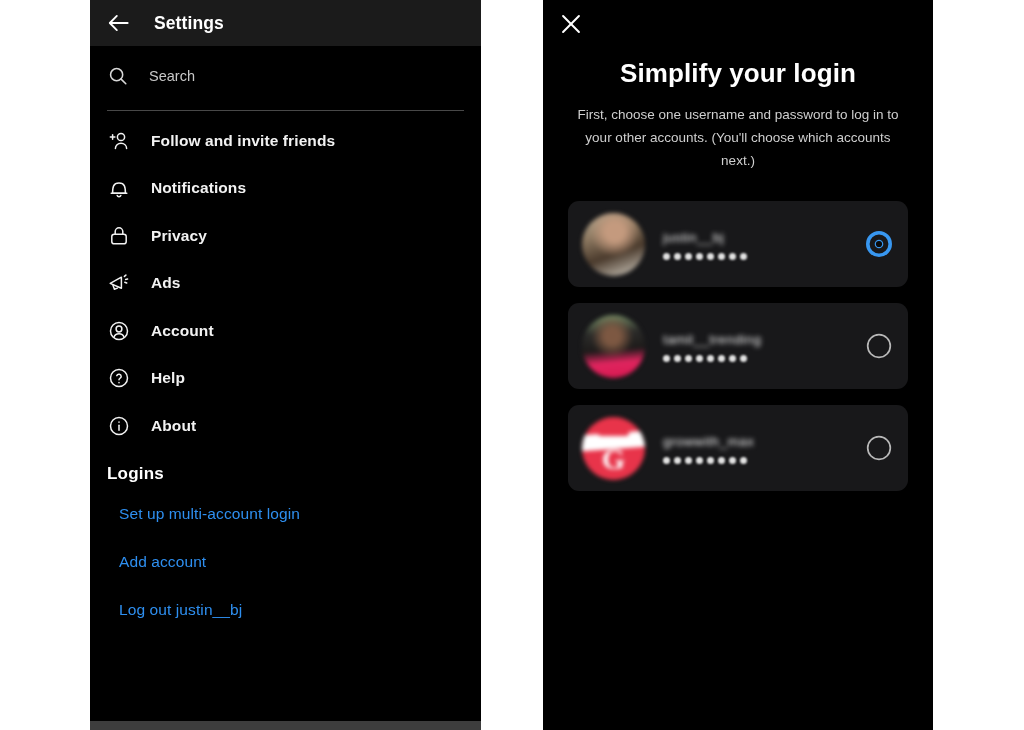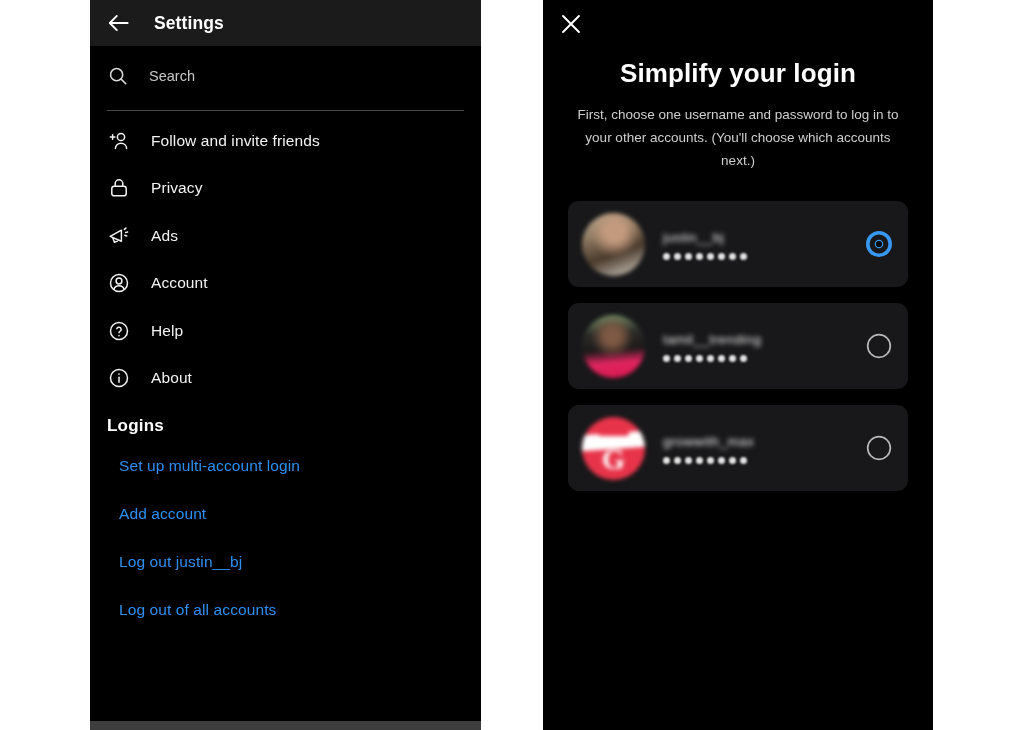--- a/index.html
+++ b/index.html
@@ -34,21 +34,21 @@
   .search-input {
     background: transparent; border: none; outline: none;
     color: #d4d4d4; font-family: "Liberation Sans", sans-serif;
     font-size: 14.5px; width: 100%;
   }
   .search-input::placeholder { color: #c8c8c8; opacity: 1; }
 
   .menu-list { padding: 6px 0 0 0; }
   .menu-item {
     display: flex; align-items: center; gap: 20px;
-    height: 47.5px; padding: 0 17px; cursor: pointer;
+    height: 47.5px; padding: 0 17px; cursor: pointer; font-weight: bold;
   }
   .menu-ico { width: 24px; height: 24px; flex: none; display: block; }
   .menu-label { color: #f2f2f2; font-size: 15.5px; letter-spacing: .1px; }
 
   .section-head {
     color: #ffffff; font-size: 17px; font-weight: 700;
     padding: 14px 17px 6px 17px; letter-spacing: .2px;
   }
   .link-item {
     color: #2e8ff0; font-size: 15.5px;
@@ -157,20 +157,30 @@
           <svg class="menu-ico" viewBox="0 0 24 24" fill="none" stroke="#f2f2f2" stroke-width="1.5" stroke-linecap="round" stroke-linejoin="round">
             <circle cx="14" cy="8" r="3.6"></circle>
               <path d="M8.4 19.5c0-3.1 2.5-5.3 5.6-5.3s5.6 2.2 5.6 5.3"></path>
             <line x1="3.3" y1="8" x2="7.9" y2="8"></line>
               <line x1="5.6" y1="5.7" x2="5.6" y2="10.3"></line>
           </svg>
         </span>
         <span class="menu-label">Follow and invite friends</span>
       </div>
 
+      <div class="menu-item">
+        <span>
+          <svg class="menu-ico" viewBox="0 0 24 24" fill="none" stroke="#f2f2f2" stroke-width="1.5" stroke-linecap="round" stroke-linejoin="round">
+            <path d="M5.6 17.2c0-6.1.6-10.2 6.4-10.2s6.4 4.1 6.4 10.2z"></path>
+            <line x1="4.2" y1="17.2" x2="19.8" y2="17.2"></line>
+            <path d="M10.2 19.4a1.9 1.9 0 0 0 3.6 0"></path>
+          </svg>
+        </span>
+        <span class="menu-label">Notifications</span>
+      </div>
 
       <div class="menu-item">
         <span>
           <svg class="menu-ico" viewBox="0 0 24 24" fill="none" stroke="#f2f2f2" stroke-width="1.5" stroke-linecap="round" stroke-linejoin="round">
             <rect x="4.8" y="10.2" width="14.4" height="9.6" rx="2.4"></rect>
             <path d="M8.2 10.2V7.6a3.8 3.8 0 0 1 7.6 0v2.6"></path>
           </svg>
         </span>
         <span class="menu-label">Privacy</span>
       </div>
@@ -221,21 +231,20 @@
         </span>
         <span class="menu-label">About</span>
       </div>
     </div>
 
     <div class="section-head">Logins</div>
 
     <div class="link-item">Set up multi-account login</div>
     <div class="link-item">Add account</div>
     <div class="link-item">Log out justin__bj</div>
-    <div class="link-item">Log out of all accounts</div>
 
     <div class="bottom-bar"></div>
   </div>
 
   <div class="panel-right">
 
     <div class="close-row">
       <span>
         <svg class="close-icon" viewBox="0 0 24 24" fill="none" stroke="#ffffff" stroke-width="1.7" stroke-linecap="round">
           <line x1="5.2" y1="5.2" x2="18.8" y2="18.8"></line>

